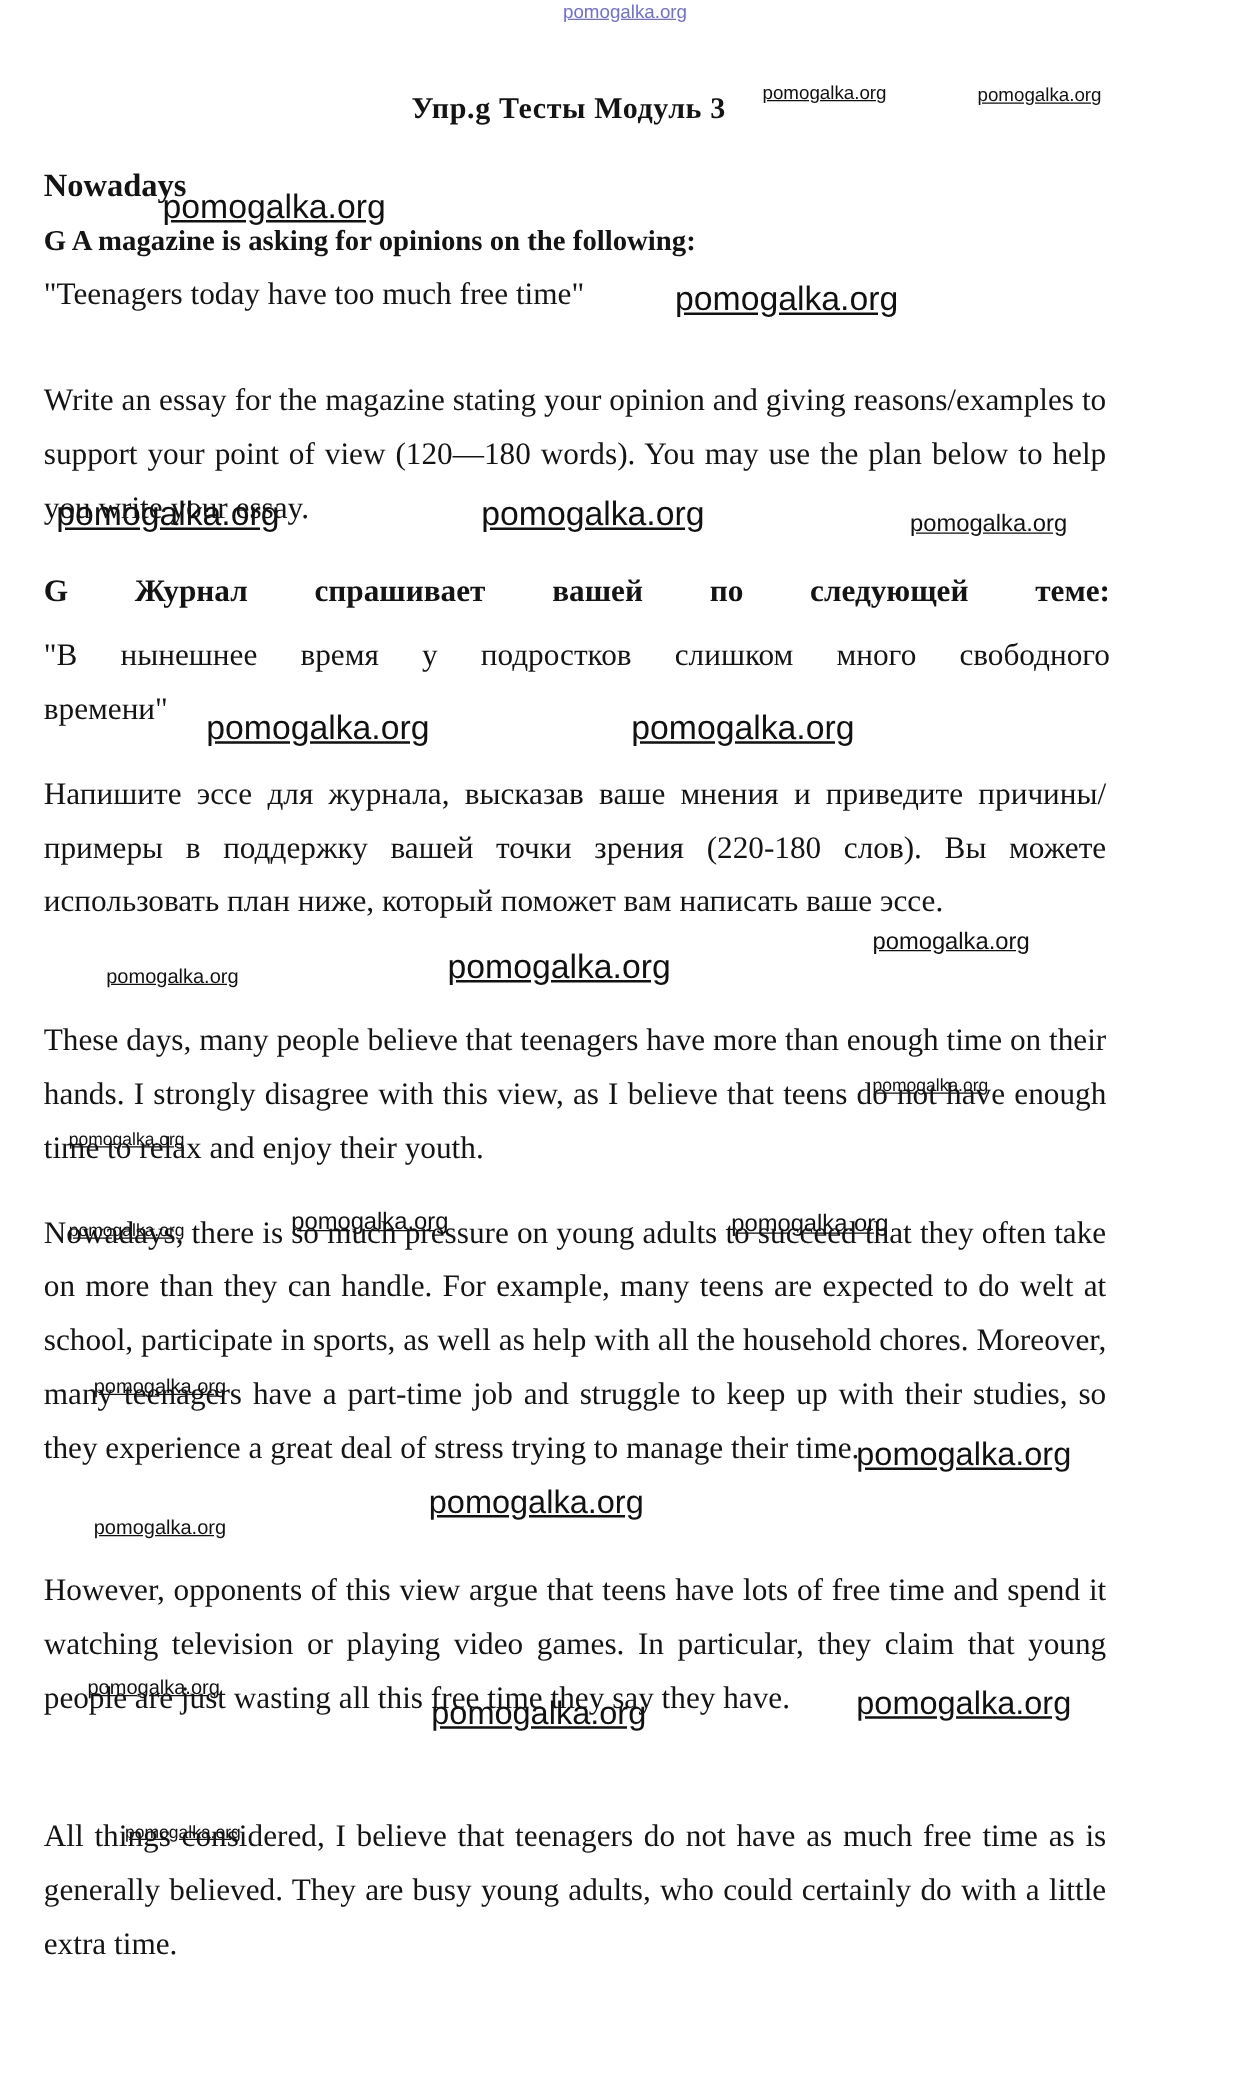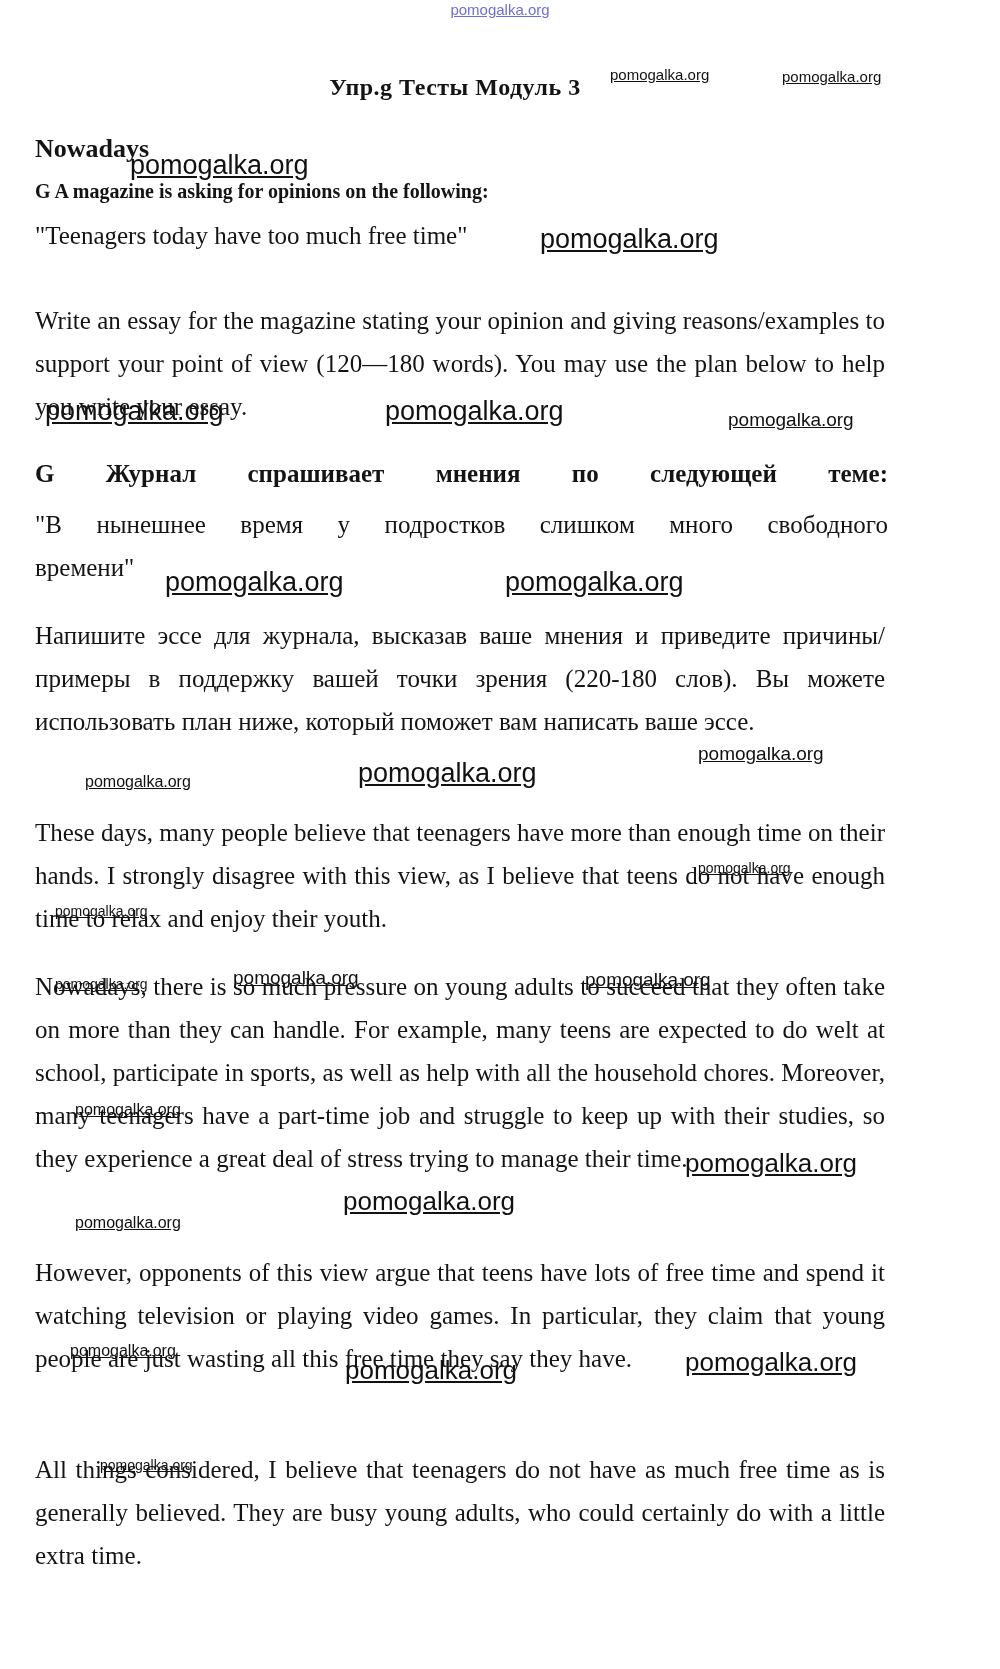--- a/index.html
+++ b/index.html
@@ -36,21 +36,21 @@
     top:134px;
     left:35px;
     font-size:26px;
     font-weight:bold;
   }
   #task-en-heading{
     position:absolute;
     top:180px;
     left:35px;
     width:850px;
-    font-size:20px;
+    font-size:23px;
     font-weight:bold;
   }
   #task-en-quote{
     position:absolute;
     top:222px;
     left:35px;
     font-size:25px;
   }
   #task-en-body{top:274px;}
   #task-ru-heading{
@@ -132,21 +132,21 @@
   <h1 id="page-title">Упр.g Тесты Модуль 3</h1>
 
   <div id="writing-label">Nowadays</div>
 
   <div id="task-en-heading">G A magazine is asking for opinions on the following:</div>
 
   <div id="task-en-quote">"Teenagers today have too much free time"</div>
 
   <p class="block" id="task-en-body">Write an essay for the magazine stating your opinion and giving reasons/examples to support your point of view (120—180 words). You may use the plan below to help you write your essay.</p>
 
-  <div id="task-ru-heading">G Журнал спрашивает мнения по следующей теме:</div>
+  <div id="task-ru-heading">G Журнал спрашивает вашей по следующей теме:</div>
 
   <div id="task-ru-quote">
     <span class="q1">"В нынешнее время у подростков слишком много свободного</span>
     <span class="q2">времени"</span>
   </div>
 
   <p class="block" id="task-ru-body">Напишите эссе для журнала, высказав ваше мнения и приведите причины/примеры в поддержку вашей точки зрения (220-180 слов). Вы можете использовать план ниже, который поможет вам написать ваше эссе.</p>
 
   <p class="block" id="essay-p1">These days, many people believe that teenagers have more than enough time on their hands. I strongly disagree with this view, as I believe that teens do not have enough time to relax and enjoy their youth.</p>
 

